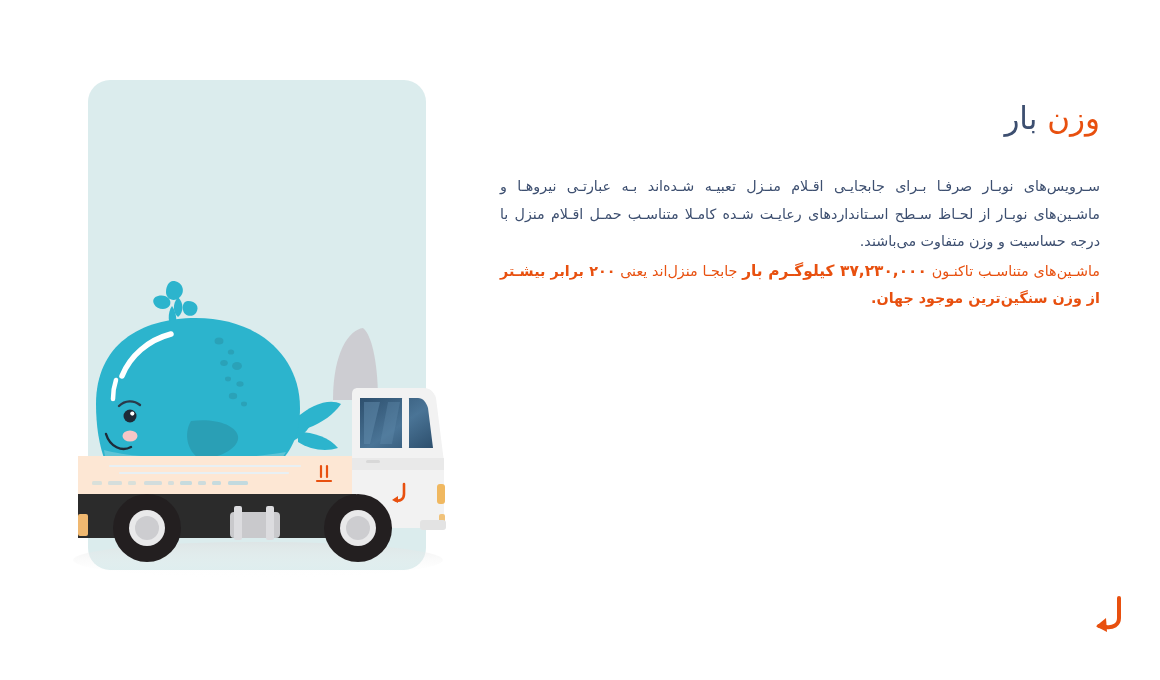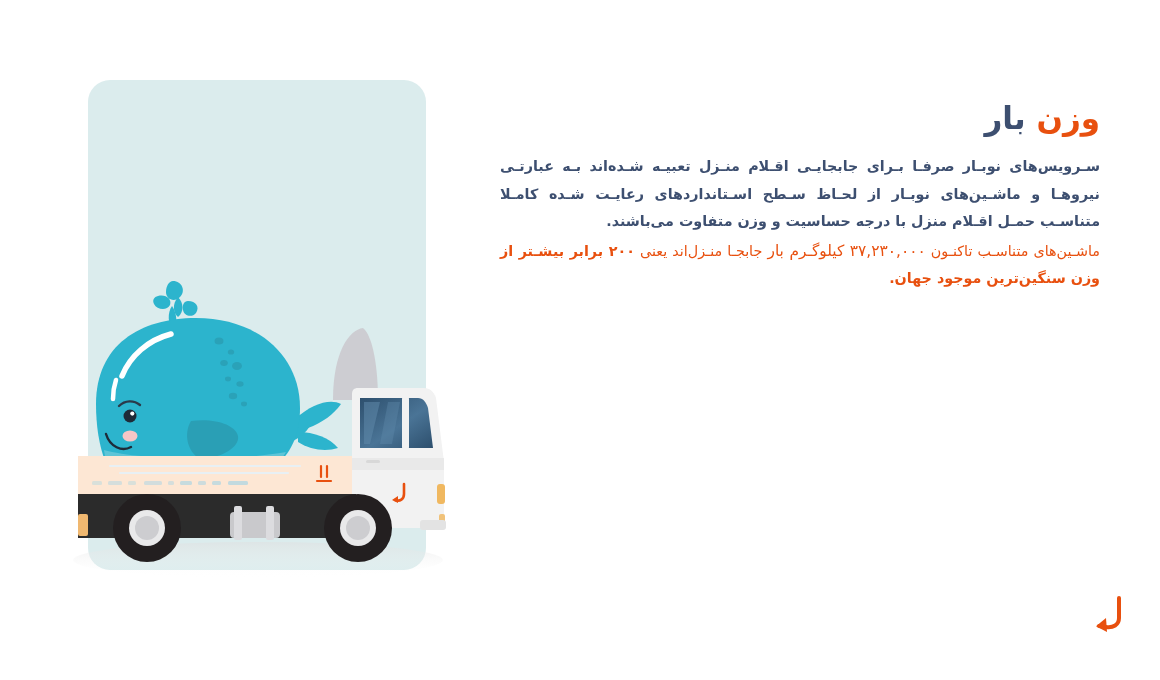--- a/index.html
+++ b/index.html
@@ -35,23 +35,23 @@
   
   #content-panel {
     position: absolute;
     right: 60px;
     top: 100px;
     width: 600px;
     text-align: right;
   }
 
   #page-title {
-    margin: 0 0 16px 0;
+    margin: 0 0 36px 0;
     font-size: 31px;
-    font-weight: bold;
+    font-weight: normal;
     line-height: 1.2;
     letter-spacing: 0;
     white-space: nowrap;
     direction: rtl;
   }
   #page-title .title-accent { color: #e8500f; }
   #page-title .title-main   { color: #3d4f70; }
 
   #body-copy {
     font-size: 14.3px;
@@ -59,34 +59,33 @@
     color: #3d4f70;
     text-align: justify;
     text-align-last: right;
     direction: rtl;
     margin: 0;
   }
   #body-copy .para-plain {
     display: block;
     text-align: justify;
     text-align-last: right;
-    font-weight: bold;
   }
   #highlight-copy {
     display: block;
     margin-top: 2px;
     color: #e8500f;
     font-size: 14.3px;
     line-height: 27.5px;
     text-align: justify;
     text-align-last: right;
     direction: rtl;
   }
   #highlight-copy .strong-figure {
-    font-weight: normal;
+    font-weight: bold;
     font-size: 15.4px;
   }
   #highlight-copy .strong-tail {
     font-weight: bold;
   }
 
   
   #return-arrow {
     position: absolute;
     right: 28px;
@@ -252,21 +251,21 @@
 
   <h1 id="page-title">
     <span class="title-accent">وزن</span>
     <span class="title-main">بار</span>
   </h1>
 
   <div id="body-copy">
     <span class="para-plain">سـرویس‌های نوبـار صرفـا بـرای جابجایـی اقـلام منـزل تعبیـه شـده‌اند بـه عبارتـی نیروهـا و ماشـین‌های نوبـار از لحـاظ سـطح اسـتانداردهای رعایـت شـده کامـلا متناسـب حمـل اقـلام منزل با درجه حساسیت و وزن متفاوت می‌باشند.</span>
 
     <span id="highlight-copy">
-      <span>ماشـین‌های متناسـب تاکنـون </span><span class="strong-figure">۳۷,۲۳۰,۰۰۰ کیلوگـرم بار</span><span> جابجـا منـزل‌اند یعنی </span><span class="strong-tail">۲۰۰ برابر بیشـتر از وزن سنگین‌ترین موجود جهان.</span>
+      <span>ماشـین‌های متناسـب تاکنـون </span><span class="strong-figure">۳۷,۲۳۰,۰۰۰ کیلوگـرم بار</span><span> جابجـا منزل‌اند یعنی </span><span class="strong-tail">۲۰۰ برابر بیشـتر از وزن سنگین‌ترین موجود جهان.</span>
     </span>
   </div>
 </div>
 
 <div id="return-arrow">
   <svg width="46" height="46" viewBox="0 0 46 46" xmlns="http://www.w3.org/2000/svg">
     <path d="M33 6 L33 26 C33 33, 27 36, 20 35 L13 34" fill="none" stroke="#e8500f" stroke-width="4" stroke-linecap="round" stroke-linejoin="round"></path>
     <path d="M20 26 L10 34.2 L21 40 Z" fill="#e8500f"></path>
   </svg>
 </div>

